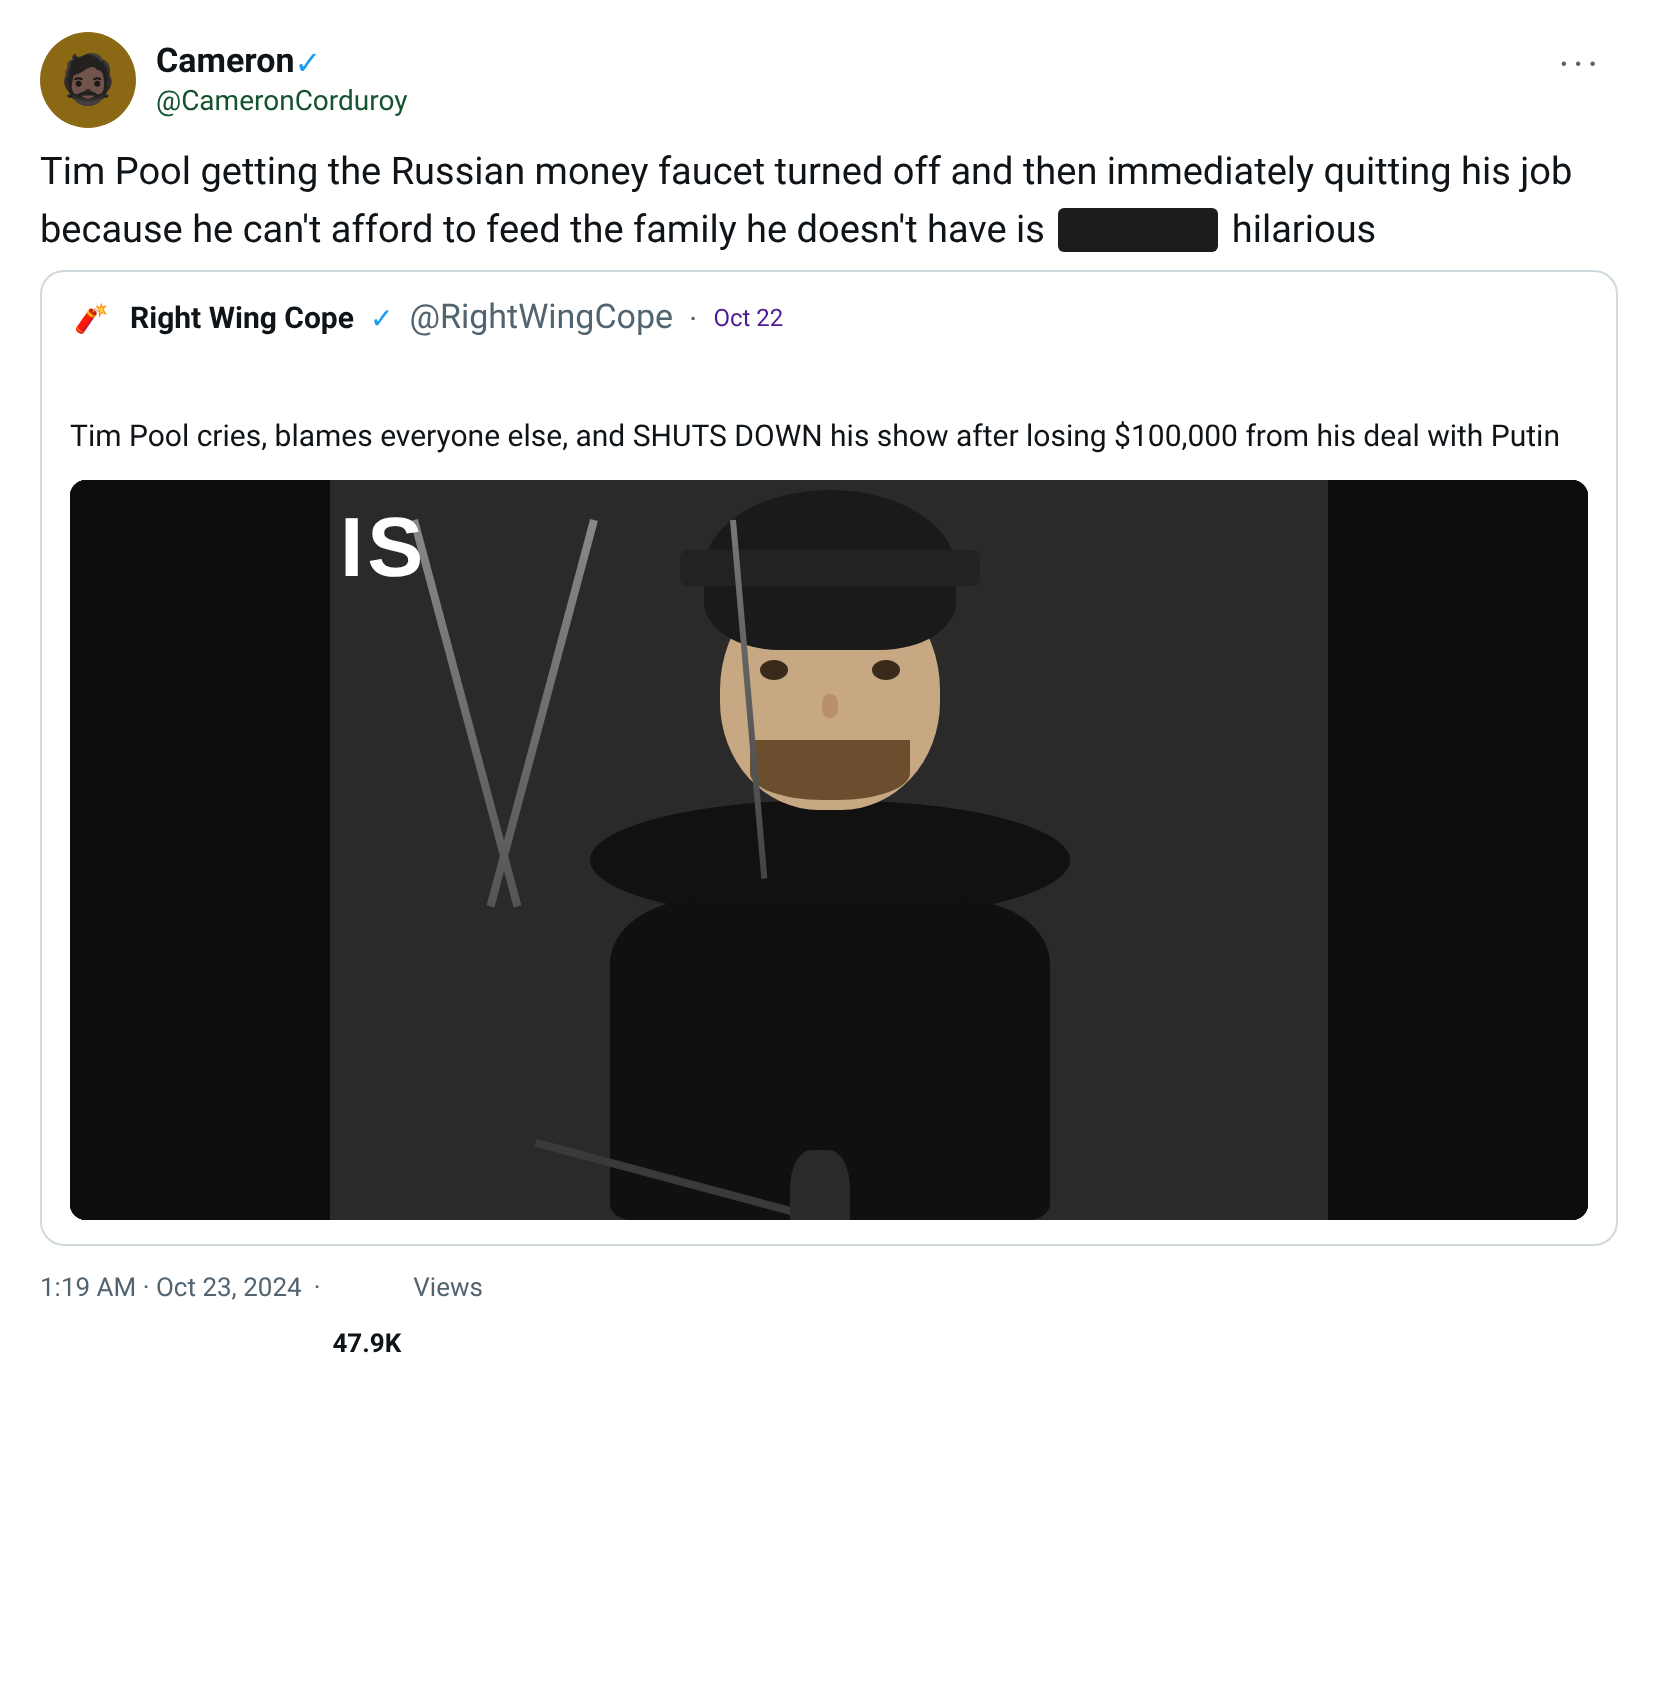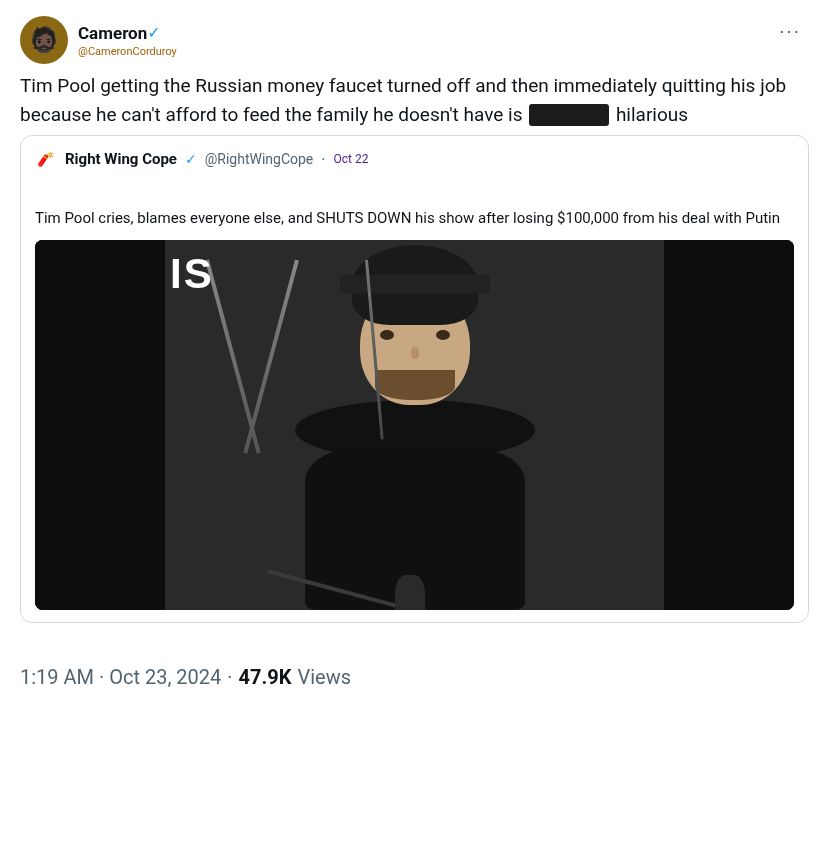--- a/index.html
+++ b/index.html
@@ -67,22 +67,22 @@
       font-weight: 700;
       color: #0f1419;
     }
 
     .verified-badge {
       color: #1d9bf0;
       font-size: 16px;
     }
 
     .username {
-      font-size: 11px;
-      color: #a16207;
+      font-size: 14px;
+      color: #14532d;
     }
 
     .more-button {
       color: #536471;
       font-size: 20px;
       cursor: pointer;
       padding: 4px 8px;
       letter-spacing: 2px;
     }
 
@@ -135,21 +135,21 @@
       color: #0f1419;
     }
 
     .quoted-verified {
       color: #1d9bf0;
       font-size: 14px;
     }
 
     .quoted-username {
       color: #536471;
-      font-size: 14px;
+      font-size: 17px;
     }
 
     .quoted-date {
       color: #4c1d95;
       font-size: 12px;
     }
 
     .quoted-tweet-text {
       font-size: 15px;
       line-height: 1.5;
@@ -365,24 +365,24 @@
       height: 4px;
       background: #444;
       position: absolute;
       top: 25px;
       left: -150px;
       transform: rotate(20deg);
     }
 
     .tweet-meta {
       margin-top: 14px;
-      font-size: 20px;
+      font-size: 13px;
       color: #536471;
       display: flex;
-      align-items: flex-end;
+      align-items: flex-start;
       gap: 6px;
     }
 
     .tweet-meta .views-count {
       font-weight: 700;
       color: #0f1419;
       margin-top: 28px;
     }
 
     .dot-separator {

